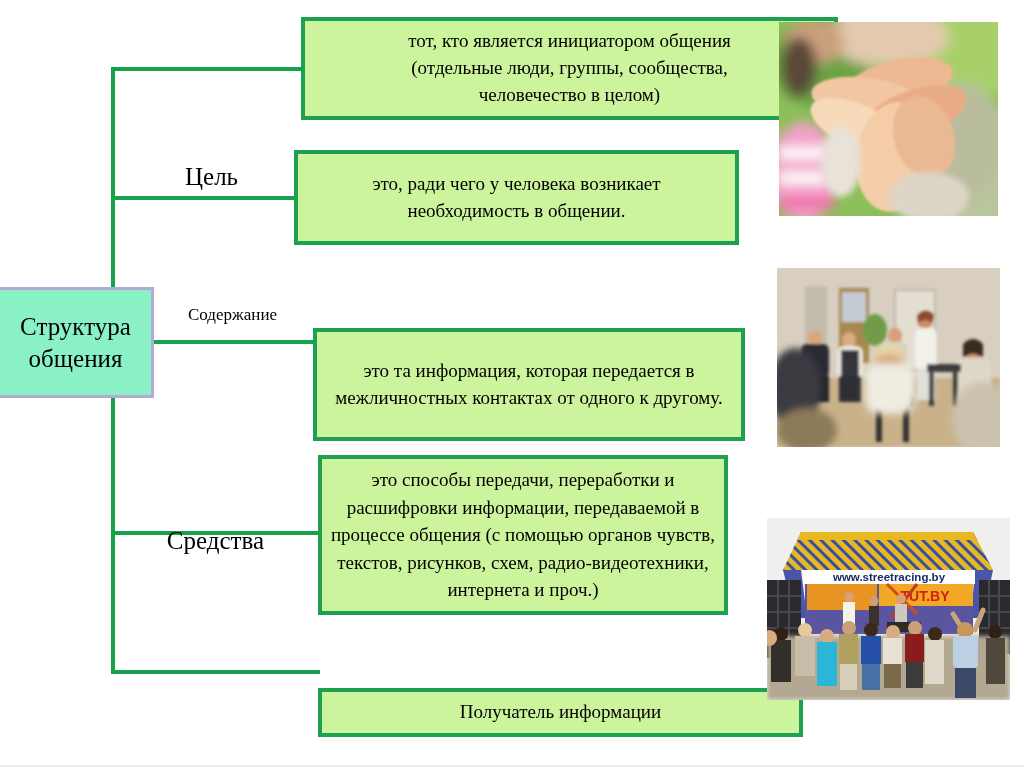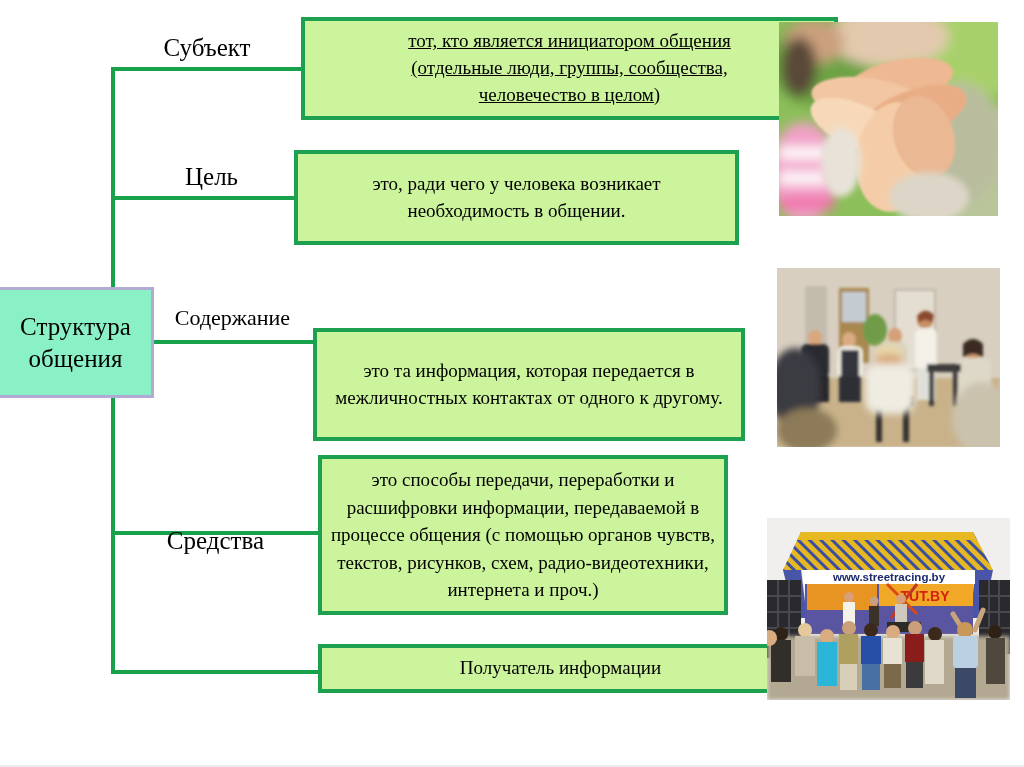--- a/index.html
+++ b/index.html
@@ -16,33 +16,33 @@
   #line-goal{left:111px;top:196px;width:201px;}
   #line-content{left:150px;top:340px;width:165px;}
   #line-means{left:111px;top:531px;width:209px;}
   #line-receiver{left:111px;top:670px;width:209px;}
   .branch-label{
     position:absolute;text-align:center;font-size:25px;line-height:1.1;
     white-space:nowrap;
   }
   #label-subject{left:111px;top:34px;width:192px;}
   #label-goal{left:111px;top:163px;width:201px;}
-  #label-content{left:150px;top:306px;width:165px;font-size:22px;}
+  #label-content{left:150px;top:306px;width:165px;font-size:17px;}
   #label-means{left:111px;top:499px;width:209px;margin-top:28px;}
   .gbox{
     position:absolute;background:#ccf49c;border:4px solid #1da150;
     display:flex;align-items:center;justify-content:center;text-align:center;
     font-size:19px;line-height:1.42;white-space:pre-line;box-sizing:border-box;
     padding:2px 6px;
   }
-  #box-subject{left:301px;top:17px;width:537px;height:103px;text-decoration:underline;}
+  #box-subject{left:301px;top:17px;width:537px;height:103px;}
   #box-goal{left:294px;top:150px;width:445px;height:95px;}
   #box-content{left:313px;top:287px;width:432px;height:113px;margin-top:41px;}
   #box-means{left:318px;top:455px;width:410px;height:160px;line-height:1.45;}
-  #box-receiver{left:318px;top:644px;width:485px;height:49px;}
+  #box-receiver{left:318px;top:688px;width:485px;height:49px;}
   #root-box{
     position:absolute;left:-3px;top:287px;width:157px;height:111px;
     background:#8af0c5;border:3px solid #b1abd3;box-sizing:border-box;
     display:flex;align-items:center;justify-content:center;text-align:center;
     font-size:25px;line-height:1.25;white-space:pre-line;
   }
   .photo{position:absolute;overflow:hidden;}
   #photo-hands{left:779px;top:22px;width:219px;height:194px;}
   #photo-session{left:777px;top:268px;width:223px;height:179px;}
   #photo-concert{left:767px;top:518px;width:243px;height:182px;}
@@ -56,21 +56,20 @@
   <div id="trunk" class="vline"></div>
   <div id="line-subject" class="hline"></div>
   <div id="line-goal" class="hline"></div>
   <div id="line-content" class="hline"></div>
   <div id="line-means" class="hline"></div>
   <div id="line-receiver" class="hline"></div>
 
   <div id="root-box">Структура
 общения</div>
 
-  <div id="label-subject" class="branch-label">Субъект</div>
   <div id="label-goal" class="branch-label">Цель</div>
   <div id="label-content" class="branch-label">Содержание</div>
   <div id="label-means" class="branch-label">Средства</div>
 
   <div id="box-subject" class="gbox">тот, кто является инициатором общения
 (отдельные люди, группы, сообщества,
 человечество в целом)</div>
   <div id="box-goal" class="gbox">это, ради чего у человека возникает
 необходимость в общении.</div>
   <div id="box-content" class="gbox">это та информация, которая передается в

